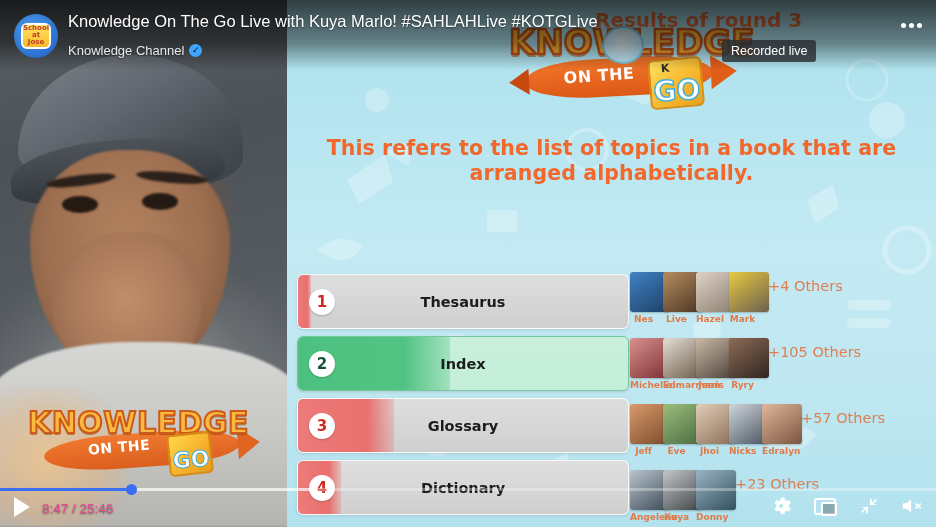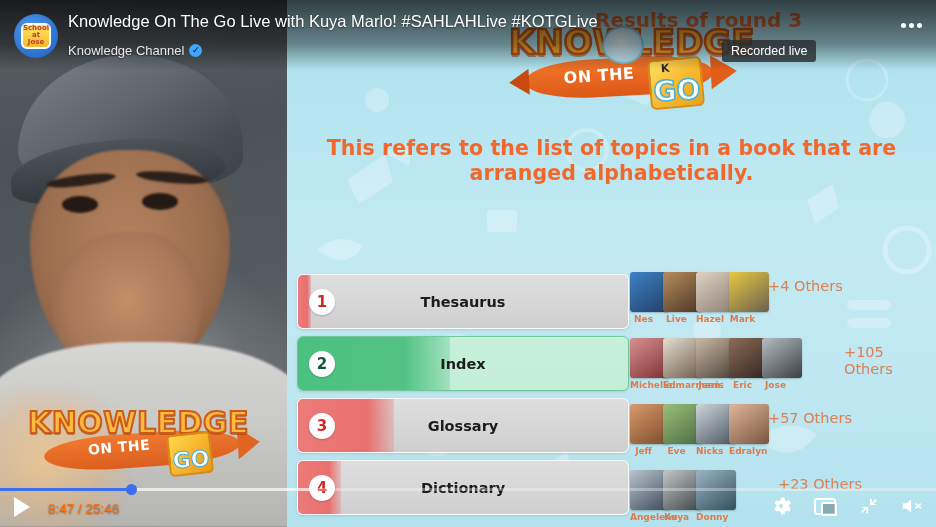--- a/index.html
+++ b/index.html
@@ -190,21 +190,21 @@
   }
   .pname {
     display:block; margin-top:2px;
     font-family:"DejaVu Sans", sans-serif; font-weight:bold; font-size:9px; color:#e07a48;
     white-space:nowrap;
   }
   .pothers {
     flex:1; padding-left:6px; padding-top:6px;
     font-family:"DejaVu Sans", sans-serif; font-size:14.5px; color:#dd7f52; line-height:17px;
   }
-  .pothers.wrap { font-size:14.5px;margin-left:43px; }
+  .pothers.wrap { font-size:14.5px; }
 
   
   .topbar {
     position:absolute; left:0; top:0; width:936px; height:70px;
     background:linear-gradient(180deg,rgba(0,0,0,0.72) 0%,rgba(0,0,0,0.42) 62%,rgba(0,0,0,0) 100%);
     pointer-events:none;
   }
   .topbar-inner { position:absolute; left:0; top:0; width:936px; height:70px; }
   .ch-avatar {
     position:absolute; left:14px; top:14px; width:44px; height:44px; border-radius:50%;
@@ -263,22 +263,22 @@
   }
   .play-btn {
     position:absolute; left:8px; bottom:6px; width:28px; height:28px;
     display:flex; align-items:center; justify-content:center;
   }
   .play-tri {
     width:0; height:0; border-top:10px solid transparent; border-bottom:10px solid transparent;
     border-left:16px solid #ffffff;
   }
   .time-txt {
-    position:absolute; left:48px; bottom:11px;
-    font-family:"Liberation Sans", sans-serif; font-size:13.5px; color:#f97316;
+    position:absolute; left:42px; bottom:11px;
+    font-family:"Liberation Sans", sans-serif; font-size:13.5px; color:#ec4899;
     text-shadow:0 1px 2px rgba(0,0,0,0.6);
   }
   .ctl { position:absolute; bottom:8px; width:26px; height:26px; display:flex; align-items:center; justify-content:center; }
   .ctl svg { display:block; }
 
   .pip-box {
     width:22px; height:17px; border:2px solid #fff; border-radius:3px; position:relative;
   }
   .pip-box:after {
     content:""; position:absolute; right:-3px; bottom:-3px; width:12px; height:10px;
@@ -408,37 +408,37 @@
         <div class="pcell">
           <div class="pav" style="background: linear-gradient(145deg, rgb(227, 222, 212) 0%, rgb(110, 91, 74) 100%);"></div>
           <span class="pname">Edmarmaris</span>
         </div>
         <div class="pcell">
           <div class="pav" style="background: linear-gradient(145deg, rgb(201, 185, 166) 0%, rgb(76, 64, 56) 100%);"></div>
           <span class="pname">Jean</span>
         </div>
         <div class="pcell">
           <div class="pav" style="background: linear-gradient(145deg, rgb(142, 107, 86) 0%, rgb(47, 38, 33) 100%);"></div>
-          <span class="pname">Eric</span>
-        </div>
-        <div class="pcell">
-          <div class="pav" style="background: linear-gradient(145deg, rgb(183, 188, 192) 0%, rgb(58, 63, 69) 100%);"></div>
-          <span class="pname">Jose</span>
+          <span class="pname">Ryry</span>
         </div>
         <div class="pothers wrap">+105 Others</div>
       </div>
 
       <div class="prow">
         <div class="pcell">
           <div class="pav" style="background: linear-gradient(145deg, rgb(217, 154, 106) 0%, rgb(122, 75, 44) 100%);"></div>
           <span class="pname">Jeff</span>
         </div>
         <div class="pcell">
           <div class="pav" style="background: linear-gradient(145deg, rgb(155, 191, 122) 0%, rgb(75, 106, 66) 100%);"></div>
           <span class="pname">Eve</span>
+        </div>
+        <div class="pcell">
+          <div class="pav" style="background: linear-gradient(145deg, rgb(226, 205, 184) 0%, rgb(138, 110, 86) 100%);"></div>
+          <span class="pname">Jhoi</span>
         </div>
         <div class="pcell">
           <div class="pav" style="background: linear-gradient(145deg, rgb(207, 214, 220) 0%, rgb(74, 85, 96) 100%);"></div>
           <span class="pname">Nicks</span>
         </div>
         <div class="pcell">
           <div class="pav" style="background: linear-gradient(145deg, rgb(224, 183, 154) 0%, rgb(123, 85, 64) 100%);"></div>
           <span class="pname">Edralyn</span>
         </div>
         <div class="pothers">+57 Others</div>

